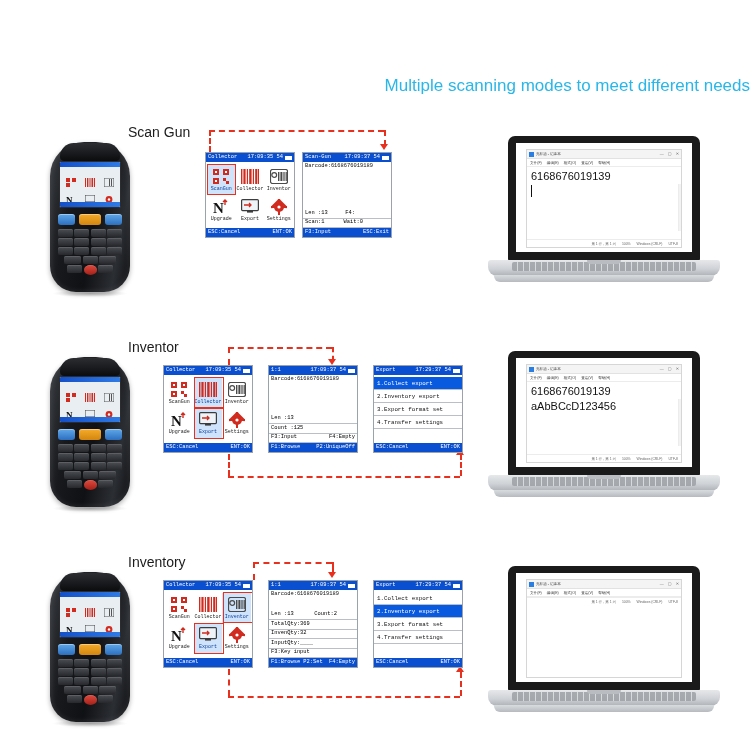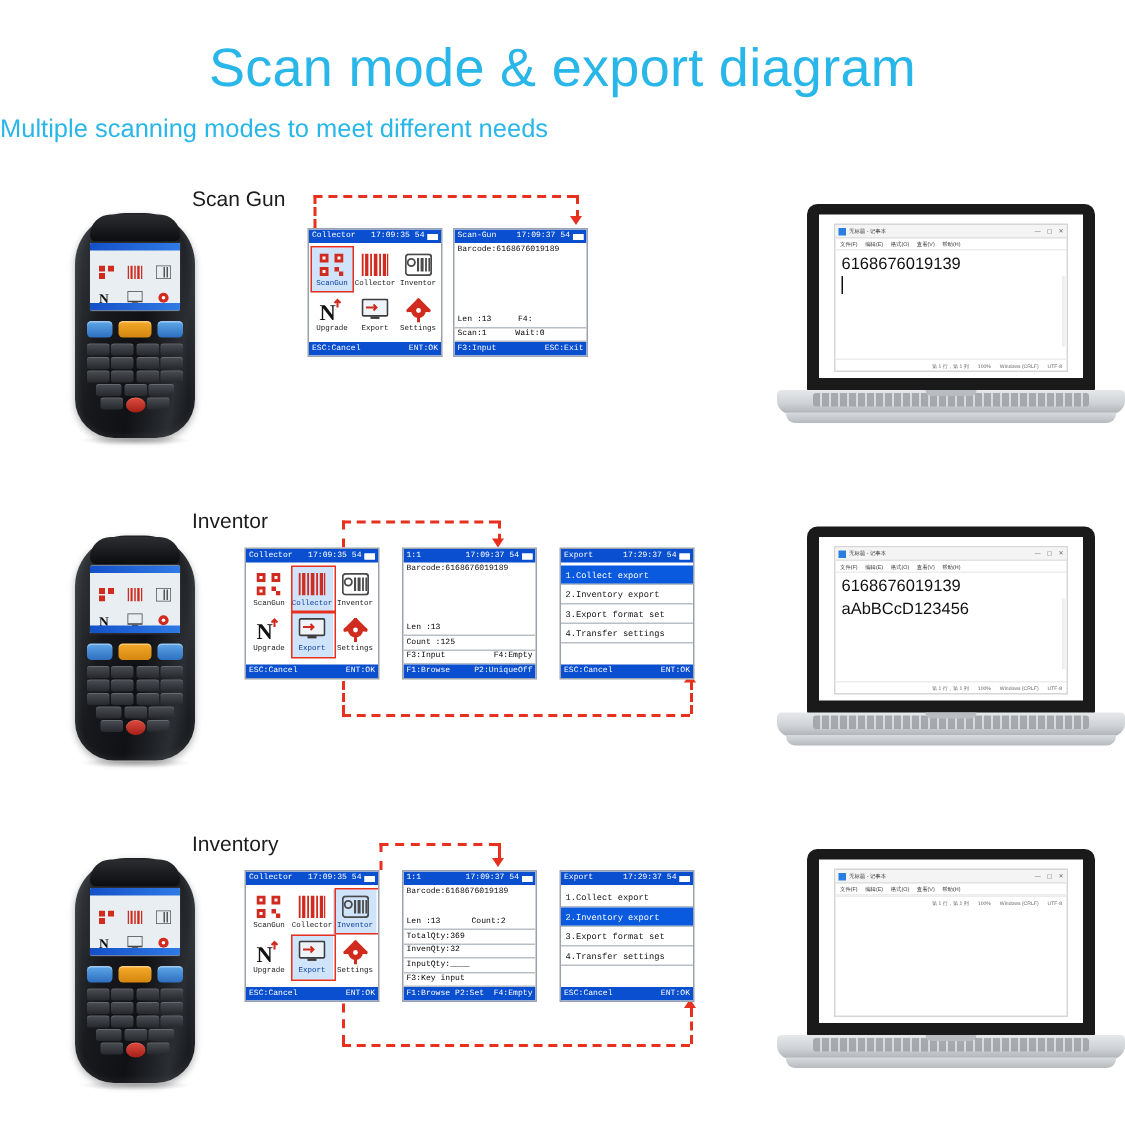--- a/index.html
+++ b/index.html
@@ -14,21 +14,21 @@
 
   
   .hdr-title {
     position: absolute; left: 0; top: 24px; width: 750px;
     text-align: center;
     font-size: 36px; color: #29b6e8; font-weight: 400;
     letter-spacing: .2px;
   }
   .hdr-sub {
     position: absolute; left: 0; top: 76px; width: 750px;
-    text-align: left;
+    text-align: right;
     font-size: 17px; color: #29b6e8; font-weight: 400;
   }
 
   
   .row { position: absolute; left: 0; width: 750px; height: 200px; }
   .row-1 { top: 118px; }
   .row-2 { top: 333px; }
   .row-3 { top: 548px; }
 
   .row-label {
@@ -119,21 +119,21 @@
   }
   .lst-item.sel { background: #0a5ae0; color: #fff; }
 
   
   .dash-h { position: absolute; height: 0; border-top: 2px dashed #e8301f; }
   .dash-v { position: absolute; width: 0; border-left: 2px dashed #e8301f; }
   .arrow-d { position: absolute; width:0; height:0; border-left:4px solid transparent; border-right:4px solid transparent; border-top:6px solid #e8301f; }
   .arrow-u { position: absolute; width:0; height:0; border-left:4px solid transparent; border-right:4px solid transparent; border-bottom:6px solid #e8301f; }
 
   
-  .laptop { position: absolute; left: 518px; top: 18px; width: 232px; height: 170px; }
+  .laptop { position: absolute; left: 488px; top: 18px; width: 232px; height: 170px; }
   .lt-lid {
     position: absolute; left: 20px; top: 0; width: 192px; height: 125px;
     background: #1a1a1a; border-radius: 7px 7px 2px 2px;
     padding: 7px 8px 9px;
   }
   .lt-screen { width: 100%; height: 100%; background: #ffffff; position: relative; overflow: hidden; }
   .lt-base {
     position: absolute; left: 0; top: 124px; width: 232px; height: 16px;
     background: linear-gradient(180deg,#e6e8ea 0%,#cfd2d6 55%,#aeb2b7 100%);
     border-radius: 3px 3px 9px 9px;
@@ -161,21 +161,20 @@
   .np-caret { display:inline-block; width:1px; height:12px; background:#111; vertical-align:-2px; }
   .np-status { height: 8px; border-top:1px solid #ececec; display:flex; align-items:center; justify-content:flex-end; gap:6px; padding:0 3px; }
   .np-si { font-size:3.4px; color:#666; white-space:nowrap; }
   .np-scroll { position:absolute; right:0; top:17px; bottom:8px; width:3px; background:#f3f3f3; border-left:1px solid #ececec; }
 </style>
 </head>
 <body>
 
 <div id="page">
 
-  <div class="hdr-title">Scan mode &amp; export diagram</div>
   <div class="hdr-sub">Multiple scanning modes to meet different needs</div>
 
   <div class="row row-1">
     <div class="row-label">Scan Gun</div>
 
     <div class="device">
       <div class="dev-body"></div>
       <div class="dev-top"></div>
       <div class="dev-screen">
         <div class="ds-bar"></div>

